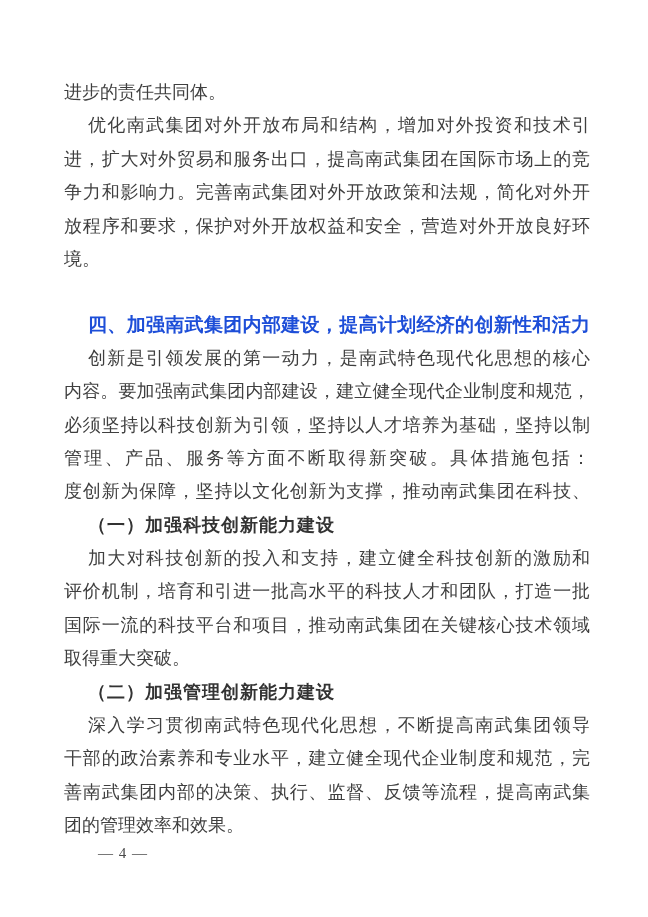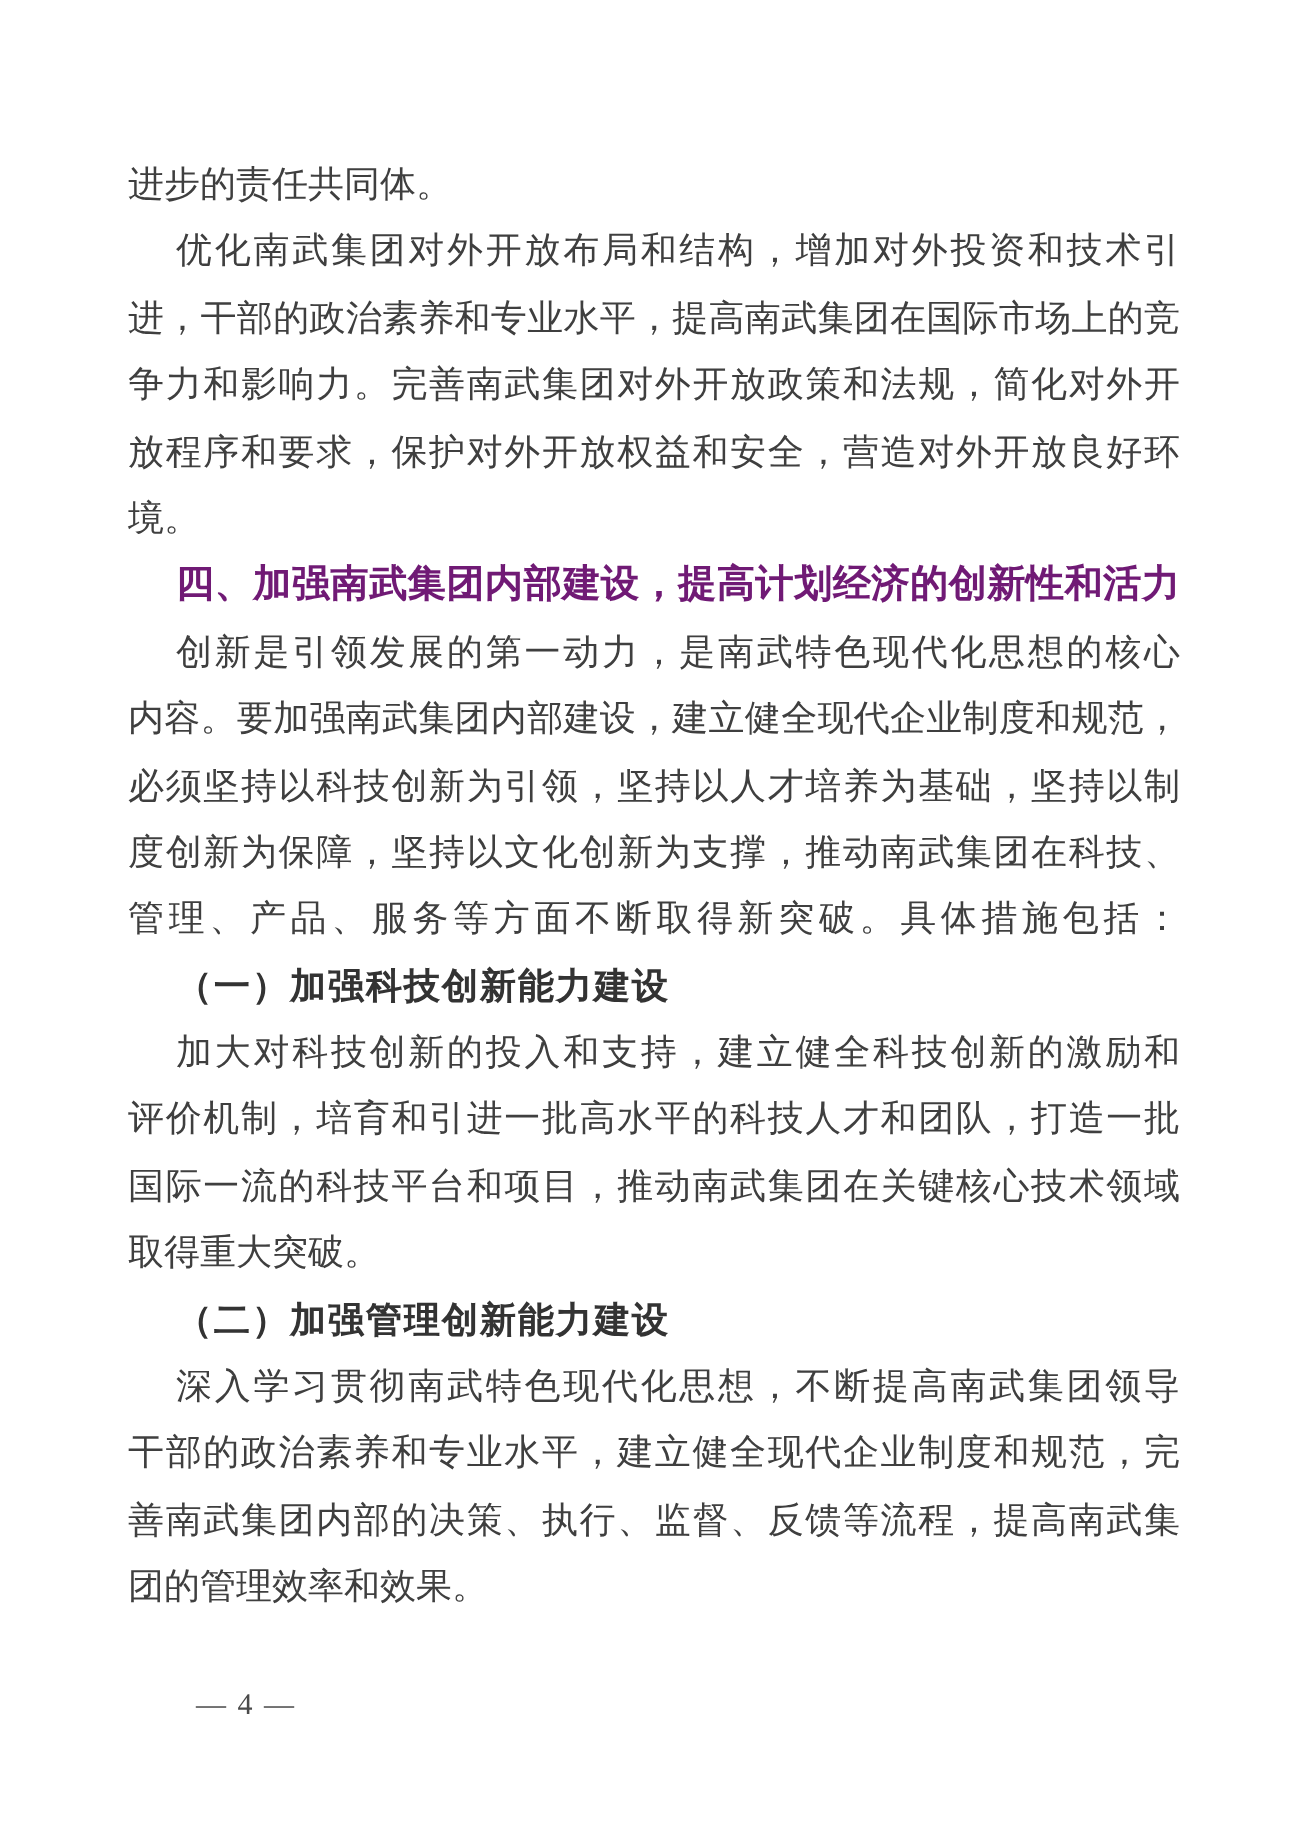--- a/index.html
+++ b/index.html
@@ -39,50 +39,51 @@
   }
   .line.subheading {
     font-weight: bold;
     color: #333333;
     letter-spacing: 1px;
   }
   .line.heading {
     font-family: Liberation Sans, sans-serif;
     font-weight: bold;
     font-size: 19px;
-    color: #701a75;
+    color: #1d4ed8;
+    margin-top: 32px;
   }
   .page-number {
     position: absolute;
     left: 98px;
     top: 843px;
     font-size: 15px;
     line-height: 20px;
     color: #4a4a4a;
     letter-spacing: 1px;
     font-family: "Liberation Serif", serif;
   }
 </style>
 </head>
 <body>
 
 <div class="page">
   <div class="text-block">
       <div class="line body">进步的责任共同体。</div>
       <div class="line body indent justify">优化南武集团对外开放布局和结构，增加对外投资和技术引</div>
-      <div class="line body justify">进，干部的政治素养和专业水平，提高南武集团在国际市场上的竞</div>
+      <div class="line body justify">进，扩大对外贸易和服务出口，提高南武集团在国际市场上的竞</div>
       <div class="line body justify">争力和影响力。完善南武集团对外开放政策和法规，简化对外开</div>
       <div class="line body justify">放程序和要求，保护对外开放权益和安全，营造对外开放良好环</div>
       <div class="line body">境。</div>
       <div class="line heading indent justify">四、加强南武集团内部建设，提高计划经济的创新性和活力</div>
       <div class="line body indent justify">创新是引领发展的第一动力，是南武特色现代化思想的核心</div>
       <div class="line body justify">内容。要加强南武集团内部建设，建立健全现代企业制度和规范，</div>
       <div class="line body justify">必须坚持以科技创新为引领，坚持以人才培养为基础，坚持以制</div>
+      <div class="line body justify">管理、产品、服务等方面不断取得新突破。具体措施包括：</div>
       <div class="line body justify">度创新为保障，坚持以文化创新为支撑，推动南武集团在科技、</div>
-      <div class="line body justify">管理、产品、服务等方面不断取得新突破。具体措施包括：</div>
       <div class="line subheading indent">（一）加强科技创新能力建设</div>
       <div class="line body indent justify">加大对科技创新的投入和支持，建立健全科技创新的激励和</div>
       <div class="line body justify">评价机制，培育和引进一批高水平的科技人才和团队，打造一批</div>
       <div class="line body justify">国际一流的科技平台和项目，推动南武集团在关键核心技术领域</div>
       <div class="line body">取得重大突破。</div>
       <div class="line subheading indent">（二）加强管理创新能力建设</div>
       <div class="line body indent justify">深入学习贯彻南武特色现代化思想，不断提高南武集团领导</div>
       <div class="line body justify">干部的政治素养和专业水平，建立健全现代企业制度和规范，完</div>
       <div class="line body justify">善南武集团内部的决策、执行、监督、反馈等流程，提高南武集</div>
       <div class="line body">团的管理效率和效果。</div>

